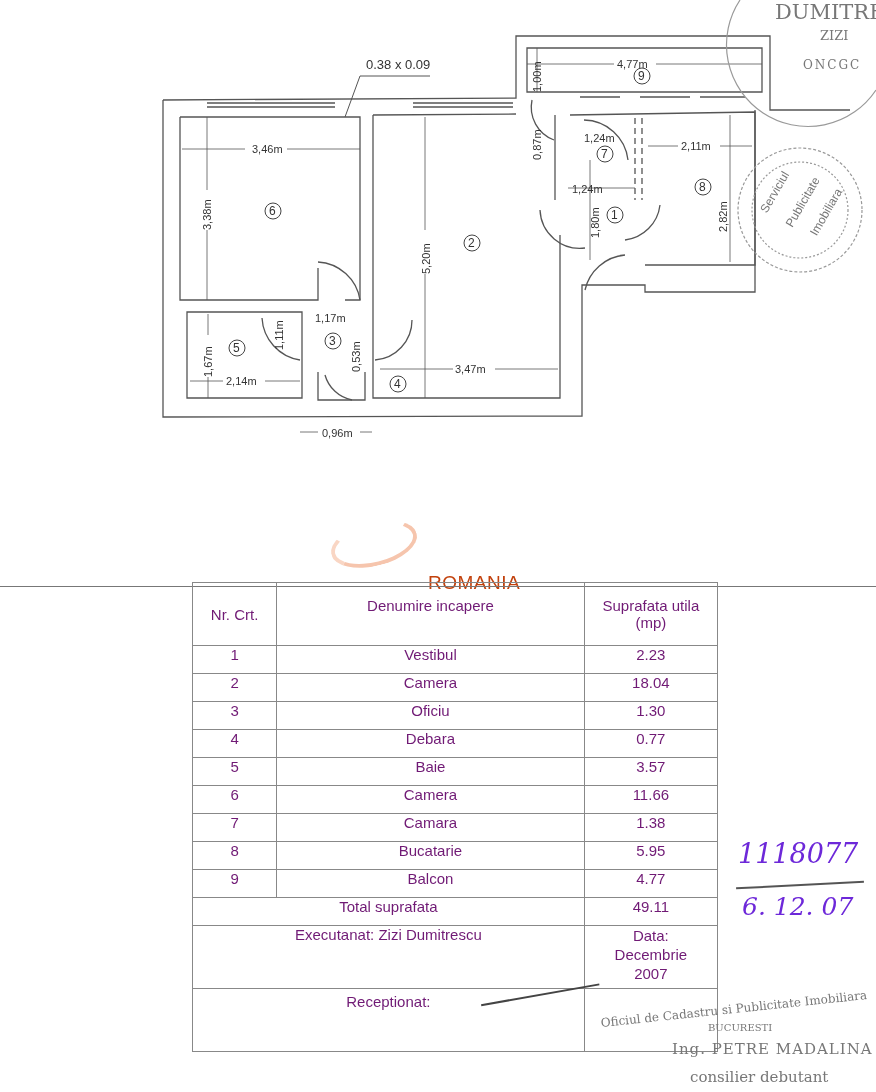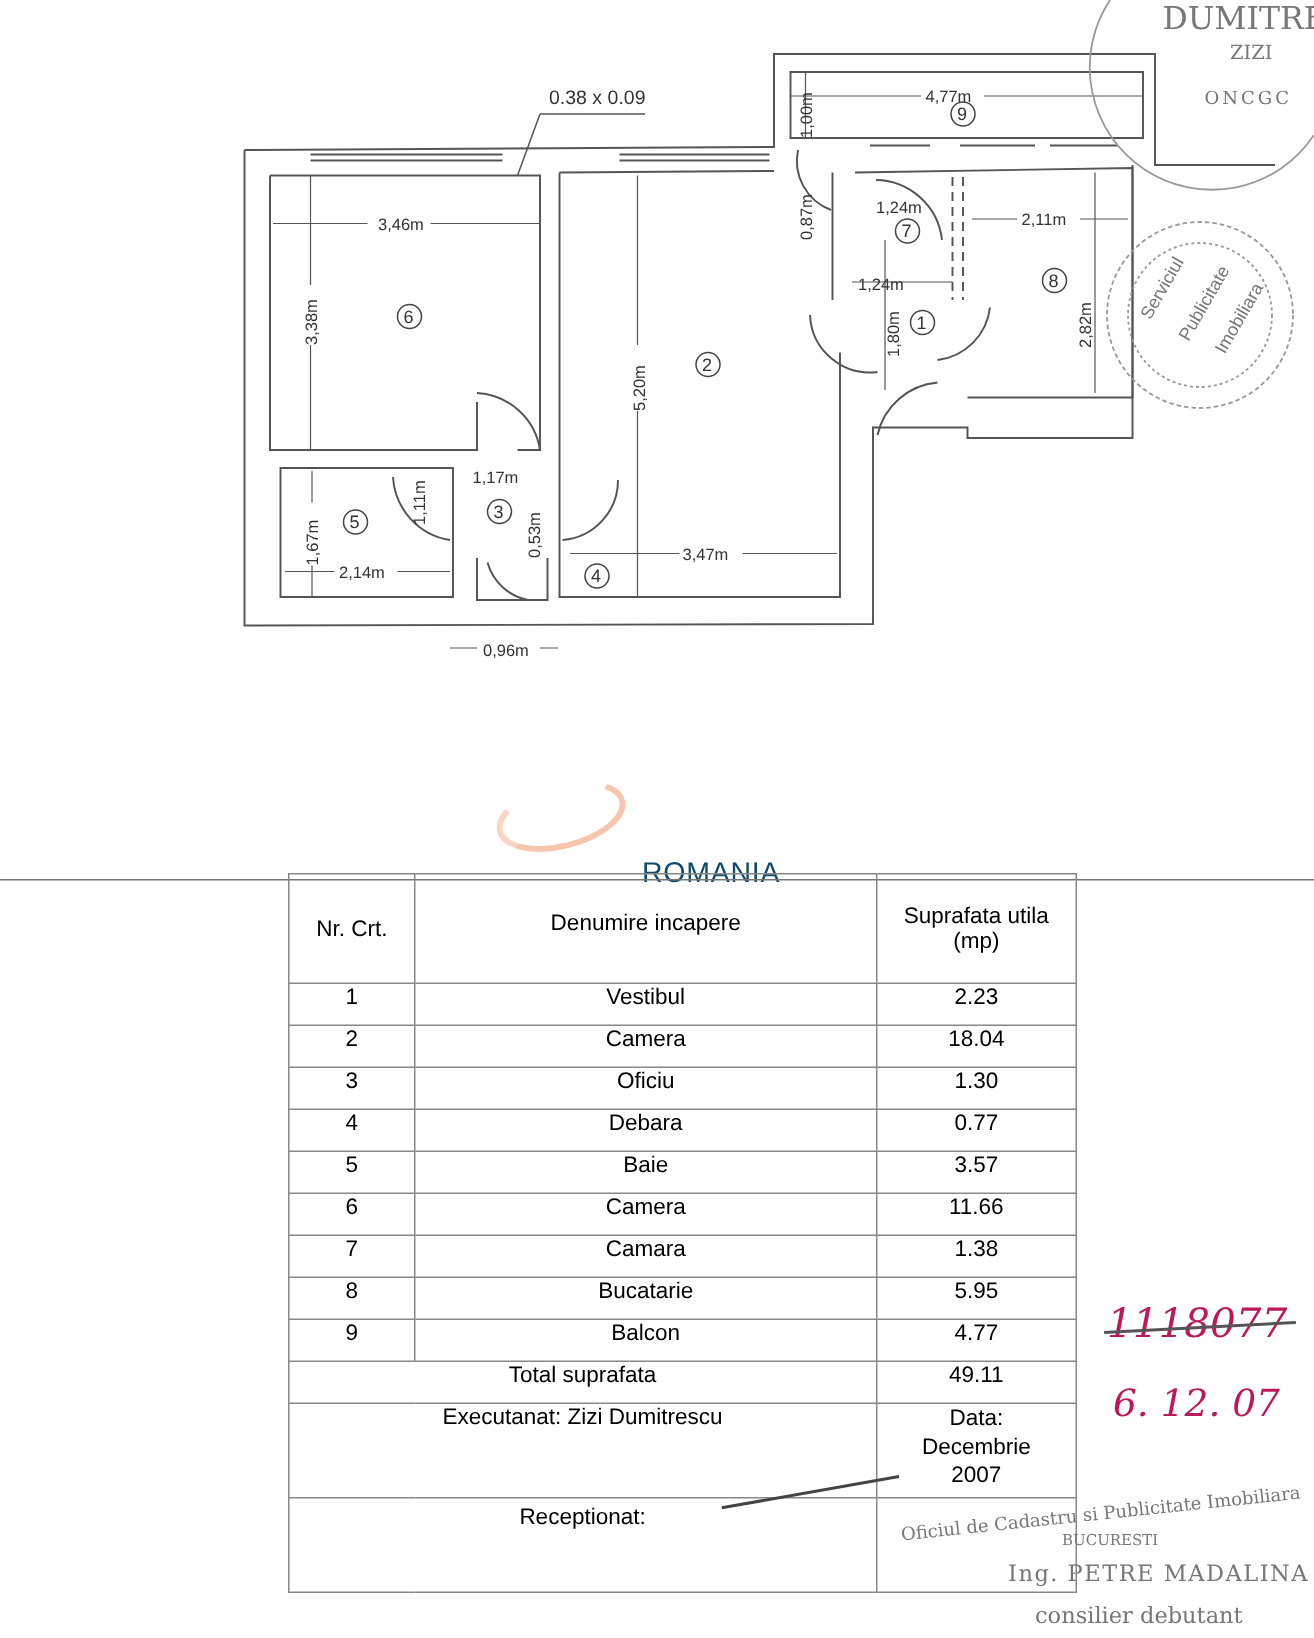--- a/index.html
+++ b/index.html
@@ -2,31 +2,31 @@
 <html><head>
 <meta charset="utf-8">
 <style>
   html, body { margin:0; padding:0; background:#fff; }
   body { width:876px; height:1092px; position:relative; overflow:hidden;
          font-family:"Liberation Sans", sans-serif; color:#444; }
   #plan { position:absolute; left:0; top:0; }
   .watermark-logo { position:absolute; left:330px; top:522px; width:80px; height:36px;
                     border:4px solid #f6c5ad; border-radius:50%; transform:rotate(-14deg);
                     border-top-color:transparent; border-left-color:#f9d6c4; }
-  .watermark-text { position:absolute; left:428px; top:572px; font-size:19px; color:#0c4a6e;
+  .watermark-text { position:absolute; left:428px; top:572px; font-size:19px; color:#c2410c;
                     letter-spacing:0.5px; }
   .hline { position:absolute; left:0; top:586px; width:876px; border-top:1px solid #777; }
   table.rooms { position:absolute; left:192px; top:582px; width:526px; border-collapse:collapse;
-                font-size:15px; color:#000000; }
+                font-size:15px; color:#701a75; }
   table.rooms td { border:1px solid #888; text-align:center; padding:0; height:27px; vertical-align:top; }
   table.rooms td.nr { width:83px; }
   table.rooms td.name { width:306px; }
   table.rooms td.area { width:132px; }
   table.rooms tr.head td { height:48px; vertical-align:middle; }
-  .hand { position:absolute; font-family:"DejaVu Serif", serif; font-style:italic; color:#be185d;margin-top:29px; }
+  .hand { position:absolute; font-family:"DejaVu Serif", serif; font-style:italic; color:#6d28d9; }
   .stamp-text { position:absolute; font-family:"DejaVu Serif", serif; color:#777; }
 </style>
 </head>
 <body>
 
 <svg id="plan" width="876" height="470" viewBox="0 0 876 470" font-family="Liberation Sans, sans-serif" font-size="11" fill="#333">
   <g stroke="#555" stroke-width="1.3" fill="none">
 
     <polyline points="163,100 516,98 516,36 770,36 770,110 850,110"></polyline>
     <path d="M163,100 L163,417 L582,416 L582,285 L645,285 L645,292 L755,292 L755,110"></path>
@@ -139,21 +139,21 @@
 <div class="stamp-text" style="left:800px;top:205px;font-size:12px;transform:rotate(-60deg);font-family:'Liberation Sans',sans-serif;">Imobiliara</div>
 
 <div class="watermark-logo"></div>
 <div class="watermark-text">ROMANIA</div>
 <div class="hline"></div>
 
 <table class="rooms">
   <tbody>
       <tr class="head">
     <td class="nr">Nr. Crt.</td>
-    <td class="name" style="vertical-align:top;padding-top:24px;">Denumire incapere</td>
+    <td class="name" style="vertical-align:top;padding-top:14px;">Denumire incapere</td>
     <td class="area">
       <div>Suprafata utila</div>
       <div>(mp)</div>
     </td>
   </tr>
   <tr>
         <td>1</td>
         <td>Vestibul</td>
         <td>2.23</td>
       </tr>

